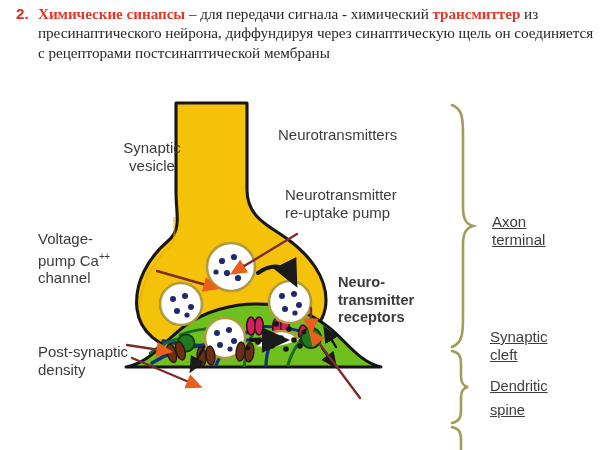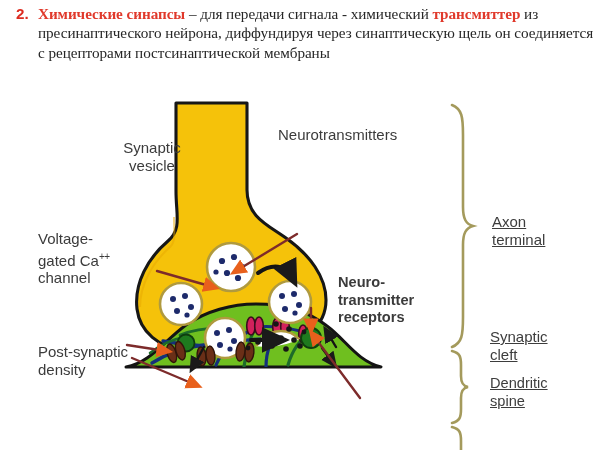--- a/index.html
+++ b/index.html
@@ -70,21 +70,21 @@
   .lbl.rt { color: #3d3d3d; text-decoration: underline; }
 
   #lbl-synaptic-vesicle   { left: 96px;  top: 139px; text-align: center; width: 112px; }
   #lbl-voltage-gated      { left: 38px;  top: 230px; width: 104px; }
   #lbl-post-synaptic      { left: 38px;  top: 343px; width: 140px; }
   #lbl-neurotransmitters  { left: 278px; top: 126px; width: 180px; }
   #lbl-reuptake-pump      { left: 285px; top: 186px; width: 168px; line-height: 18px;}
   #lbl-nt-receptors       { left: 338px; top: 274px; width: 100px; line-height: 17.5px; font-weight: bold;}
   #lbl-axon-terminal      { left: 492px; top: 213px; width: 100px; line-height: 18px;}
   #lbl-synaptic-cleft     { left: 490px; top: 328px; width: 100px; line-height: 18px;}
-  #lbl-dendritic-spine    { left: 490px; top: 374px; width: 100px; line-height: 18px;}
+  #lbl-dendritic-spine    { left: 490px; top: 374px; width: 100px; line-height: 24px;}
 
   sup.ca { font-size: 10px; vertical-align: super; letter-spacing: -0.5px; }
 </style>
 </head>
 <body>
 
 <div id="page">
 
   <div id="header">
     <span class="marker">2.</span>
@@ -294,27 +294,29 @@
 
         <path d="M452,332 C460,334 461,338 461,346 L461,357 C461,364 463,367 468,368
                  C463,369 461,372 461,379 L461,390 C461,398 460,402 452,404"></path>
       </g>
     </svg>
   </div>
 
   <div class="lbl" id="lbl-synaptic-vesicle">Synaptic
 vesicle</div>
 
-  <div class="lbl" id="lbl-voltage-gated"><span>Voltage-</span><br><span>gated Ca</span><sup class="ca">++</sup><br><span>channel</span></div>
+  <div class="lbl" id="lbl-voltage-gated"><span>Voltage-</span><br><span>pump Ca</span><sup class="ca">++</sup><br><span>channel</span></div>
 
   <div class="lbl" id="lbl-post-synaptic">Post-synaptic
 density</div>
 
   <div class="lbl" id="lbl-neurotransmitters">Neurotransmitters</div>
 
+  <div class="lbl" id="lbl-reuptake-pump">Neurotransmitter
+re-uptake pump</div>
 
   <div class="lbl sm" id="lbl-nt-receptors">Neuro-
 transmitter
 receptors</div>
 
   <div class="lbl rt" id="lbl-axon-terminal">Axon
 terminal</div>
 
   <div class="lbl rt" id="lbl-synaptic-cleft">Synaptic
 cleft</div>

